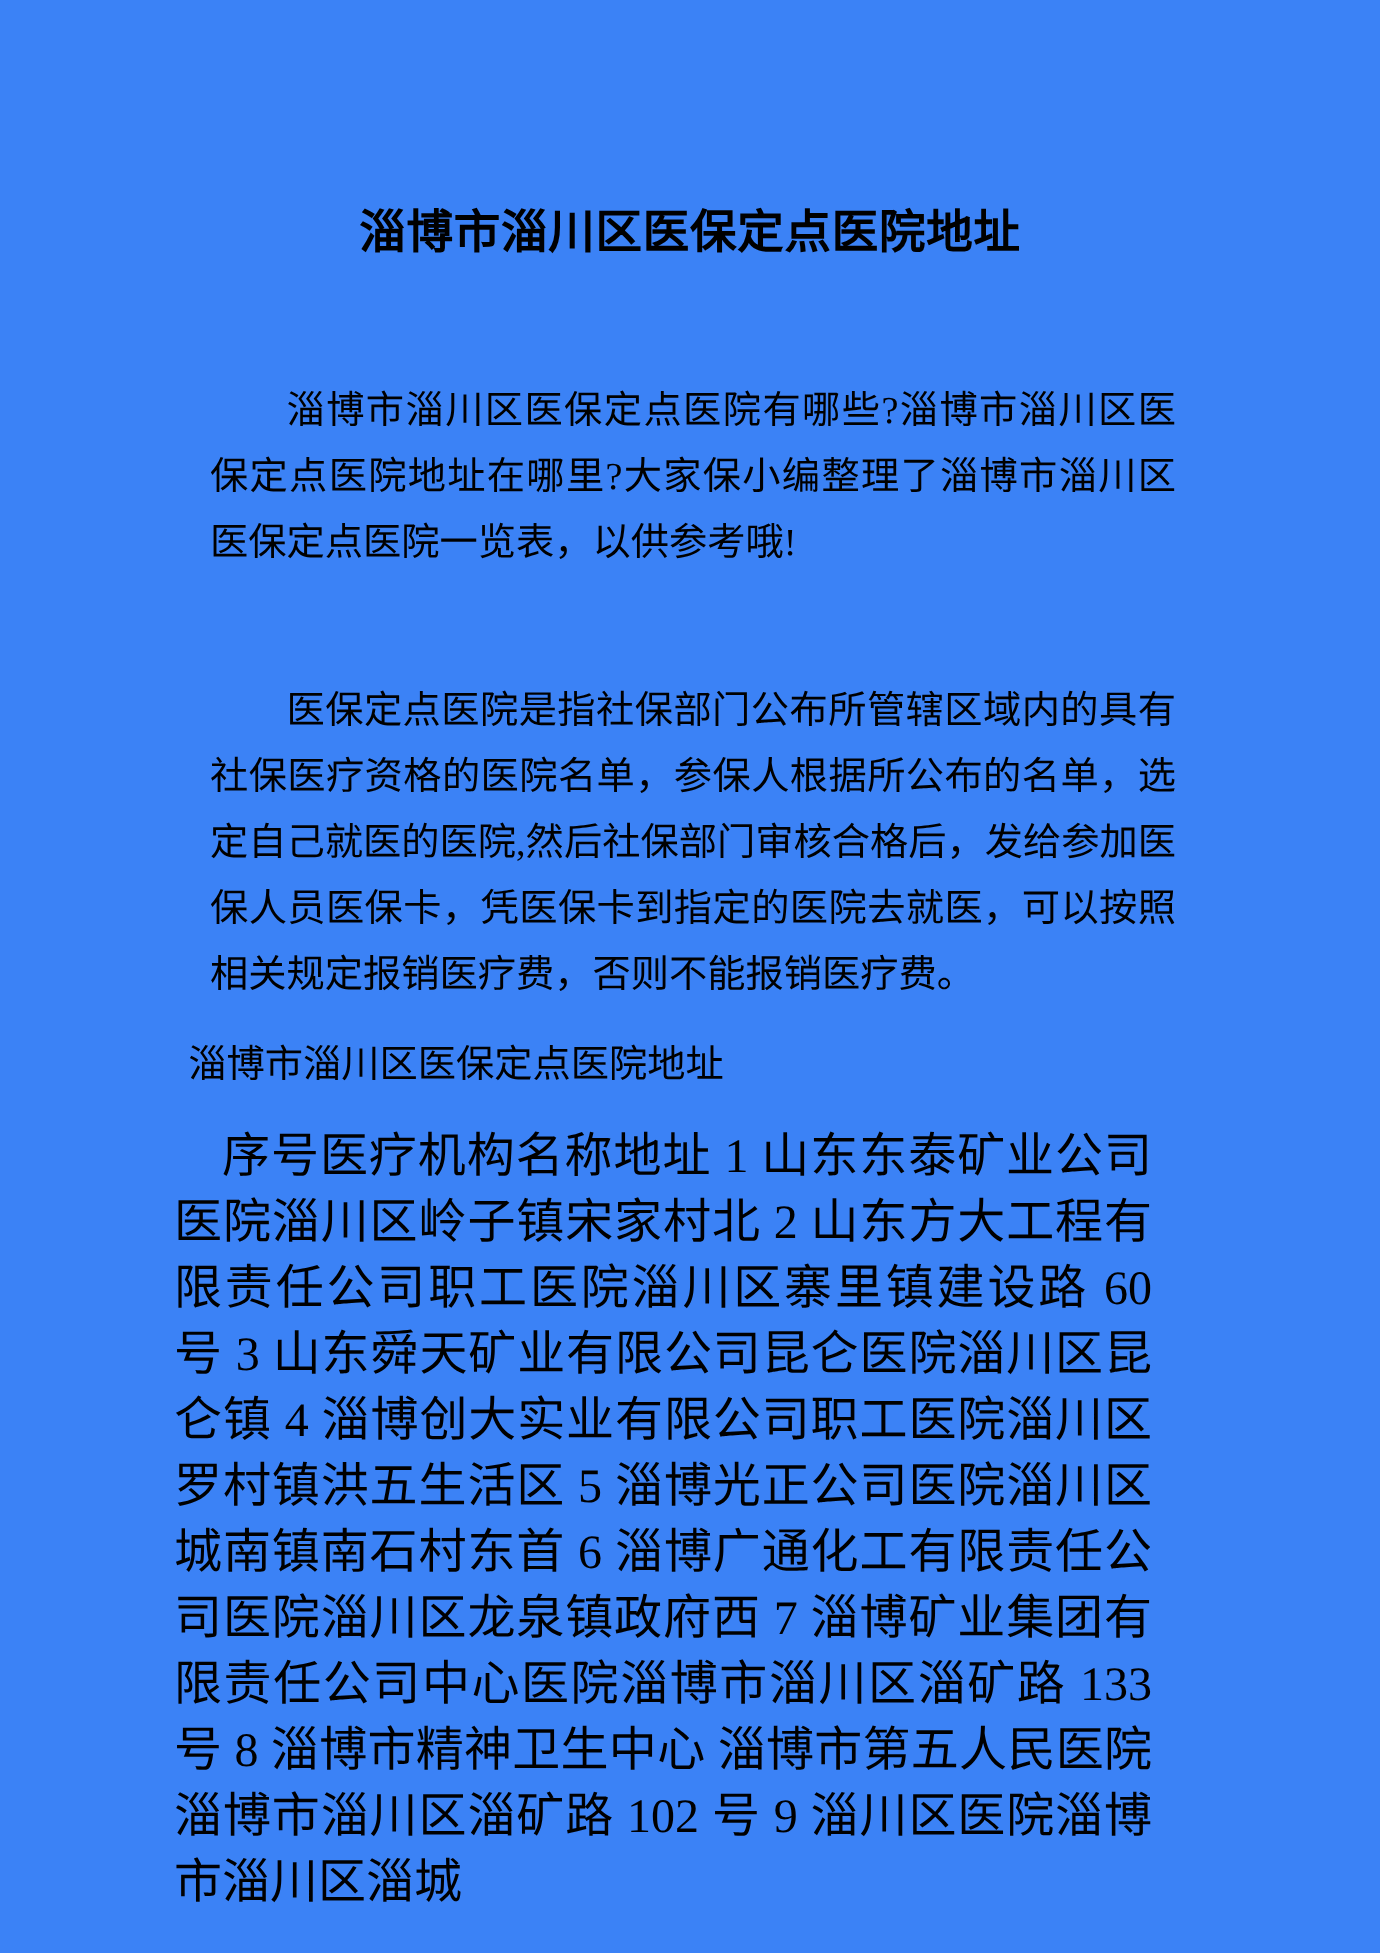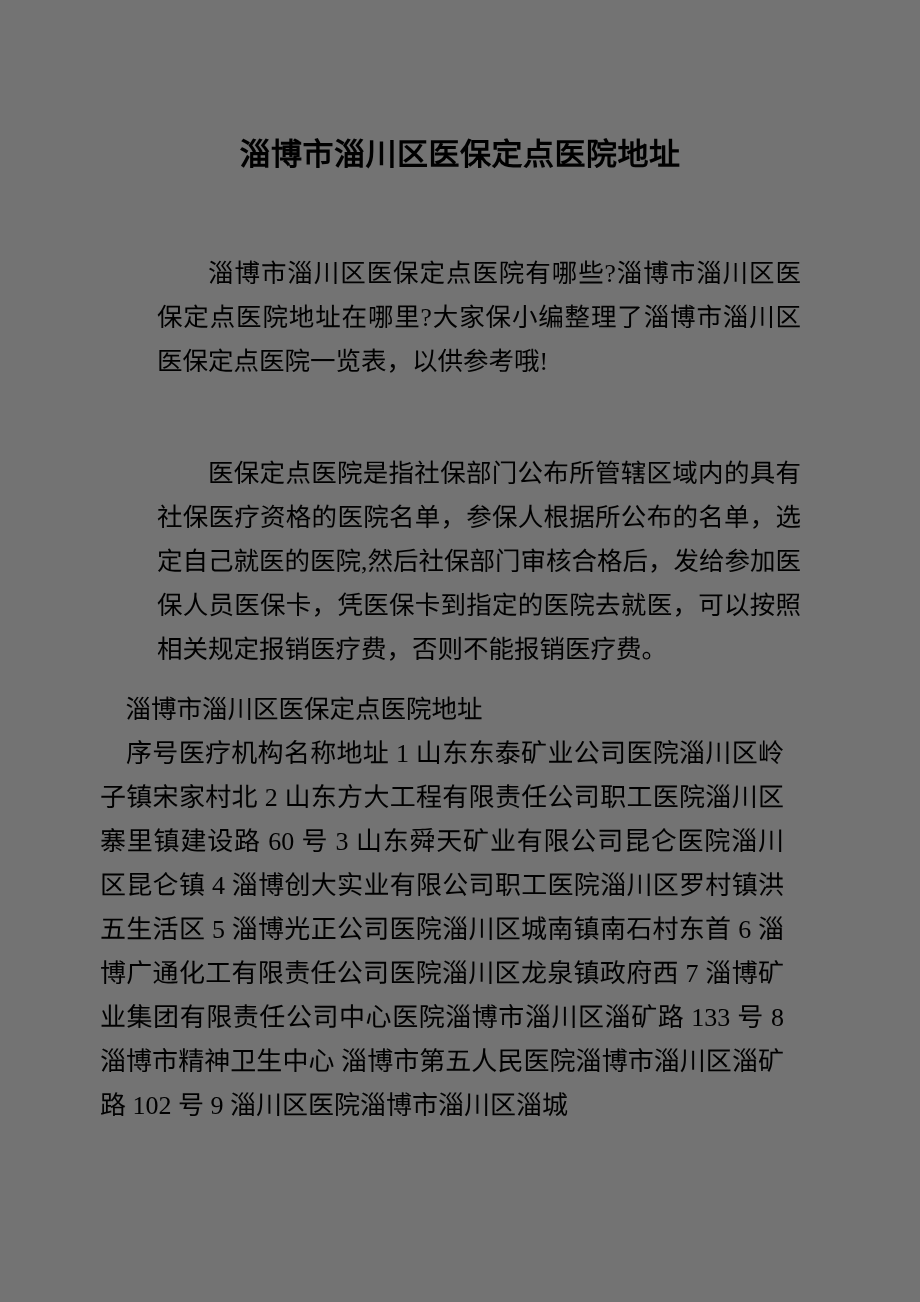--- a/index.html
+++ b/index.html
@@ -10,21 +10,21 @@
   }
   body {
     font-family: "Liberation Serif", "DejaVu Serif", serif;
     color: #000000;
     -webkit-font-smoothing: antialiased;
   }
   .page {
     position: relative;
     width: 920px;
     height: 1302px;
-    background: #737373;
+    background: #3b82f6;
     overflow: hidden;
     box-sizing: border-box;
   }
 
   
   .doc-title {
     position: absolute;
     left: 0;
     top: 112px;
     width: 920px;
@@ -32,21 +32,21 @@
     font-size: 31px;
     font-weight: bold;
     letter-spacing: 0.5px;
     line-height: 44px;
     white-space: nowrap;
   }
 
   
   .body-block {
     position: absolute;
-    left: 157px;
+    left: 140px;
     top: 252px;
     width: 644px;
   }
   .para {
     font-size: 25.5px;
     line-height: 44px;
     text-align: justify;
     text-justify: inter-ideograph;
     text-indent: 2em;
     margin: 0;
@@ -66,23 +66,23 @@
   }
   .subhead {
     font-size: 25.5px;
     line-height: 44px;
     margin: 0;
     text-indent: 1em;
     text-align: left;
     white-space: nowrap;
   }
   .list-run {
-    font-size: 26px;
+    font-size: 32px;
     line-height: 44px;
-    margin: 0;
+    margin: 16px;
     text-indent: 1em;
     text-align: justify;
     text-justify: inter-ideograph;
     word-break: break-all;
   }
 </style>
 </head>
 <body>
 
 <div class="page">

